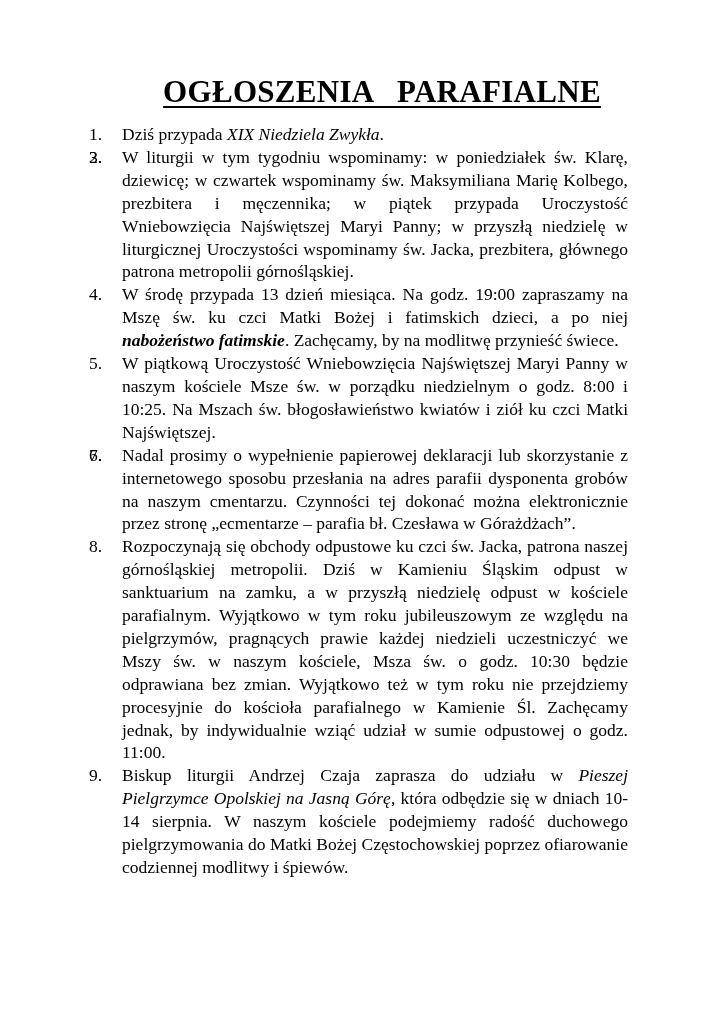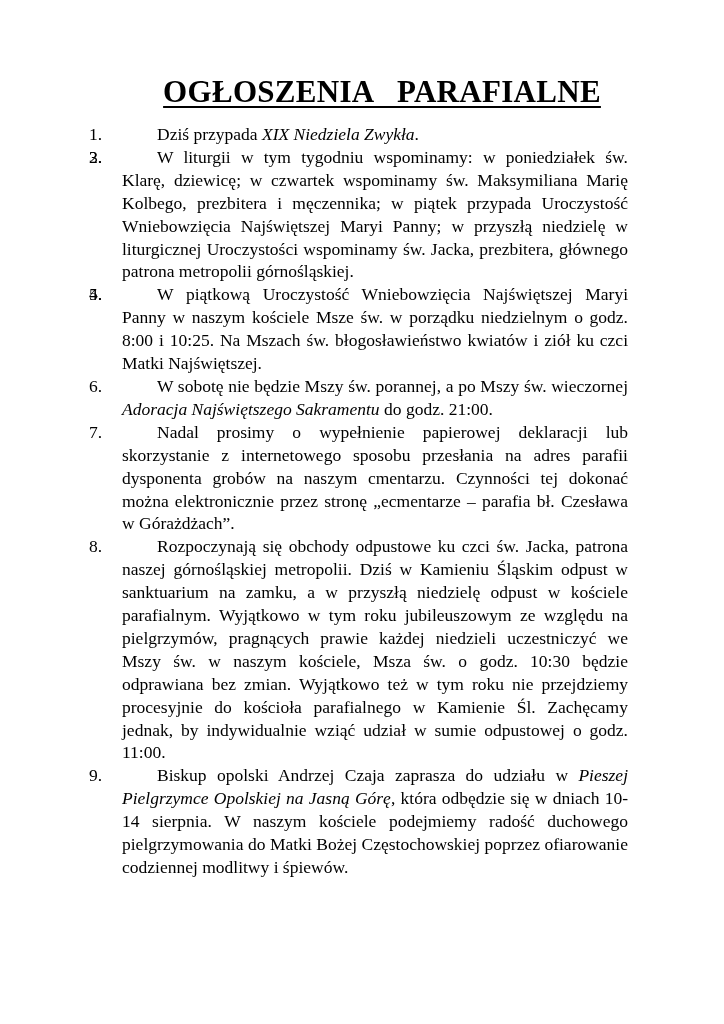--- a/index.html
+++ b/index.html
@@ -47,21 +47,21 @@
       padding-left: 33px;
       text-align: justify;
       text-align-last: left;
     }
     .item-num {
       position: absolute;
       left: 0;
       top: 0;
       width: 24px;
     }
-    .item-text { display: inline; margin-left: 35px; }
+    .item-text { display: inline; }
     .it { font-style: italic; }
     .bi { font-style: italic; font-weight: bold; }
     .ul { text-underline-offset: 3px; }
   </style>
 </head>
 <body>
 
 <h1 class="page-title">OGŁOSZENIA   PARAFIALNE</h1>
 
 <ol class="announcements">
@@ -71,34 +71,34 @@
   </li>
   <li class="item">
     <span class="item-num">2.</span>
   </li>
   <li class="item">
     <span class="item-num">3.</span>
     <span class="item-text"><span>W liturgii w tym tygodniu wspominamy: w poniedziałek św. Klarę, dziewicę; w czwartek wspominamy św. Maksymiliana Marię Kolbego, prezbitera i męczennika; w piątek przypada Uroczystość Wniebowzięcia Najświętszej Maryi Panny; w przyszłą niedzielę w liturgicznej Uroczystości wspominamy św. Jacka, prezbitera, głównego patrona metropolii górnośląskiej.</span></span>
   </li>
   <li class="item">
     <span class="item-num">4.</span>
+    <span class="item-text"><span>W środę przypada 13 dzień miesiąca. Na godz. 19:00 zapraszamy na Mszę św. ku czci Matki Bożej i fatimskich dzieci, a po niej </span><span class="bi">nabożeństwo fatimskie</span><span>. Zachęcamy, by na modlitwę przynieść świece.</span></span>
   </li>
   <li class="item">
     <span class="item-num">5.</span>
     <span class="item-text"><span>W piątkową Uroczystość Wniebowzięcia Najświętszej Maryi Panny w naszym kościele Msze św. w porządku niedzielnym o godz. 8:00 i 10:25. Na Mszach św. błogosławieństwo kwiatów i ziół ku czci Matki Najświętszej.</span></span>
   </li>
   <li class="item">
     <span class="item-num">6.</span>
-    <span class="item-text"><span>W sobotę nie będzie Mszy św. porannej, a po Mszy św. wieczornej </span><span class="it">Adoracja Najświętszego Sakramentu</span><span> do godz. 21:00.</span></span>
   </li>
   <li class="item">
     <span class="item-num">7.</span>
     <span class="item-text"><span>Nadal prosimy o wypełnienie papierowej deklaracji lub skorzystanie z internetowego sposobu przesłania na adres parafii dysponenta grobów na naszym cmentarzu. Czynności tej dokonać można elektronicznie przez stronę „ecmentarze – parafia bł. Czesława w Górażdżach”.</span></span>
   </li>
   <li class="item">
     <span class="item-num">8.</span>
     <span class="item-text"><span class="ul">Rozpoczynają się obchody odpustowe ku czci św. Jacka</span><span>, patrona naszej górnośląskiej metropolii. Dziś w Kamieniu Śląskim odpust w sanktuarium na zamku, a w przyszłą niedzielę odpust w kościele parafialnym. Wyjątkowo w tym roku jubileuszowym ze względu na pielgrzymów, pragnących prawie każdej niedzieli uczestniczyć we Mszy św. w naszym kościele, Msza św. o godz. 10:30 będzie odprawiana bez zmian. Wyjątkowo też w tym roku nie przejdziemy procesyjnie do kościoła parafialnego w Kamienie Śl. Zachęcamy jednak, by indywidualnie wziąć udział w sumie odpustowej o godz. 11:00.</span></span>
   </li>
   <li class="item">
     <span class="item-num">9.</span>
-    <span class="item-text"><span>Biskup opolski Andrzej Czaja zaprasza do udziału w </span><span class="it">Pieszej Pielgrzymce Opolskiej na Jasną Górę</span><span>, która odbędzie się w dniach 10-14 sierpnia. W naszym kościele podejmiemy radość duchowego pielgrzymowania do Matki Bożej Częstochowskiej poprzez ofiarowanie codziennej modlitwy i śpiewów.</span></span>
+    <span class="item-text"><span>Biskup liturgii Andrzej Czaja zaprasza do udziału w </span><span class="it">Pieszej Pielgrzymce Opolskiej na Jasną Górę</span><span>, która odbędzie się w dniach 10-14 sierpnia. W naszym kościele podejmiemy radość duchowego pielgrzymowania do Matki Bożej Częstochowskiej poprzez ofiarowanie codziennej modlitwy i śpiewów.</span></span>
   </li>
 </ol>
 
 </body></html>

